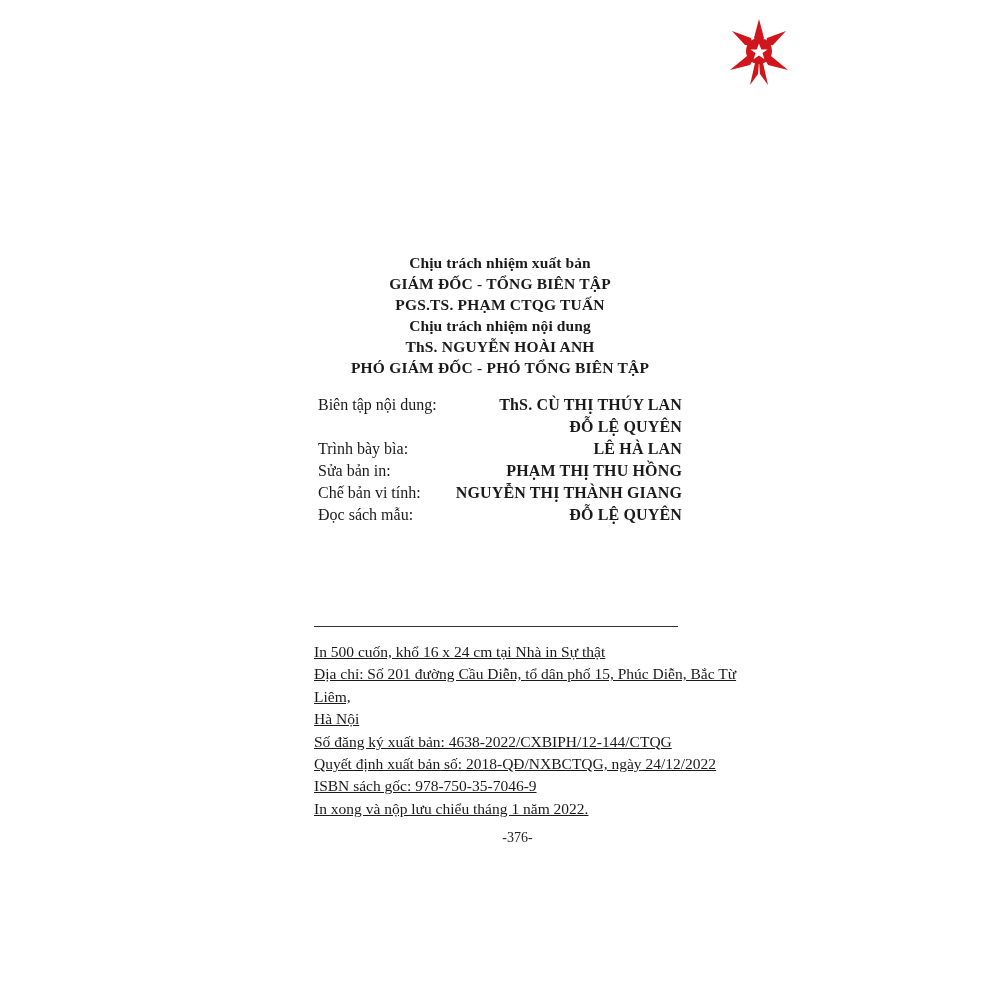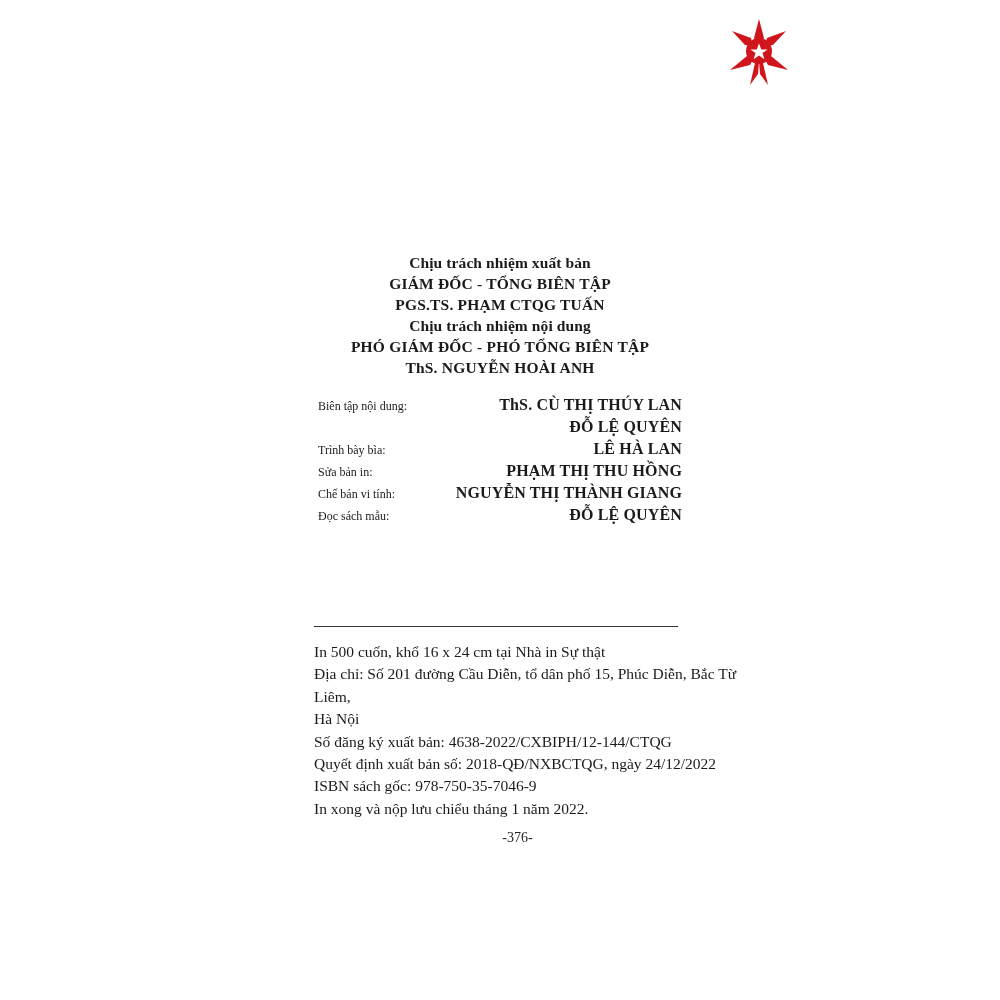--- a/index.html
+++ b/index.html
@@ -52,21 +52,21 @@
     top: 396px;
     width: 364px;
   }
   .credits-row {
     display: flex;
     justify-content: space-between;
     align-items: baseline;
     height: 22px;
   }
   .credits-row .role {
-    font-size: 12px;
+    font-size: 16px;
     text-align: left;
     white-space: nowrap;
   }
   .credits-row .person {
     font-size: 16px;
     font-weight: bold;
     text-align: left;
     white-space: nowrap;
     letter-spacing: 0.15px;
   }
@@ -80,20 +80,21 @@
     height: 1px;
     background: #333333;
   }
 
   
   .colophon {
     position: absolute;
     left: 314px;
     top: 641px;
     width: 430px;
+    text-decoration: underline;
   }
   .colophon .cline {
     font-size: 15.5px;
     line-height: 22.4px;
     text-align: left;
   }
 
   
   .page-number {
     position: absolute;
@@ -133,22 +134,22 @@
       <path d="M34 25.5 L36.3 31.4 L42.6 31.4 L37.5 35.1 L39.4 41.2 L34 37.4 L28.6 41.2 L30.5 35.1 L25.4 31.4 L31.7 31.4 Z"></path>
     </g>
   </svg>
 </div>
 
 <div class="imprint-block">
   <div class="line">Chịu trách nhiệm xuất bản</div>
   <div class="line bold">GIÁM ĐỐC - TỔNG BIÊN TẬP</div>
   <div class="line bold">PGS.TS. PHẠM CTQG TUẤN</div>
   <div class="line">Chịu trách nhiệm nội dung</div>
+  <div class="line bold">ThS. NGUYỄN HOÀI ANH</div>
   <div class="line bold">PHÓ GIÁM ĐỐC - PHÓ TỔNG BIÊN TẬP</div>
-  <div class="line bold">ThS. NGUYỄN HOÀI ANH</div>
 </div>
 
 <div class="credits">
   <div class="credits-row">
     <span class="role">Biên tập nội dung:</span>
     <span class="person">ThS. CÙ THỊ THÚY LAN</span>
   </div>
   <div class="credits-row">
     <span class="role"></span>
     <span class="person">ĐỖ LỆ QUYÊN</span>

